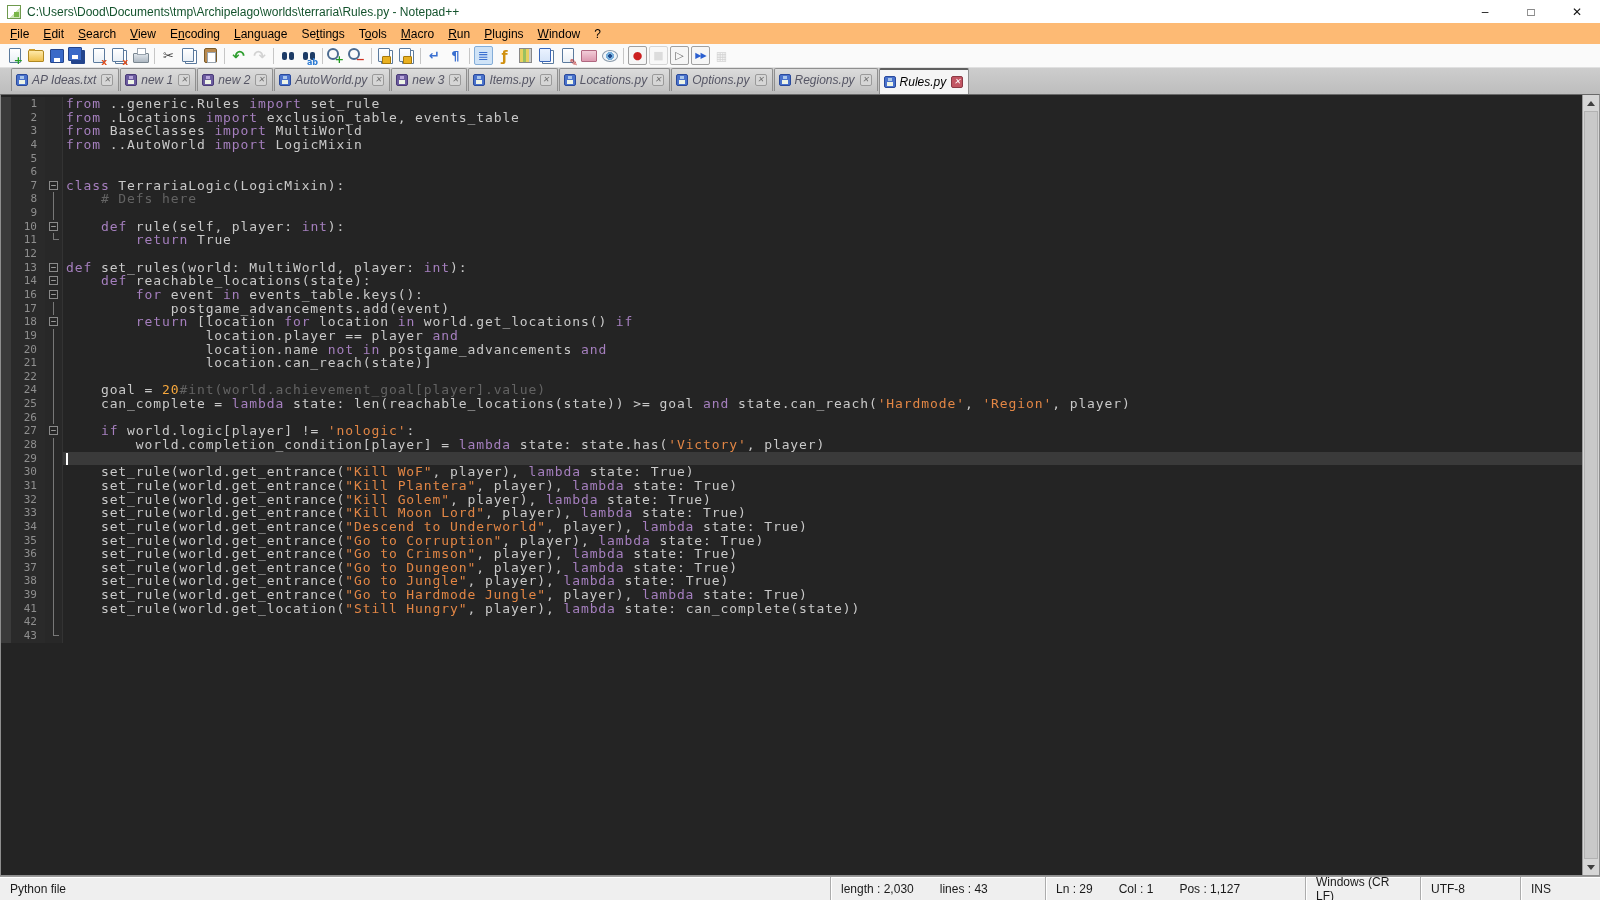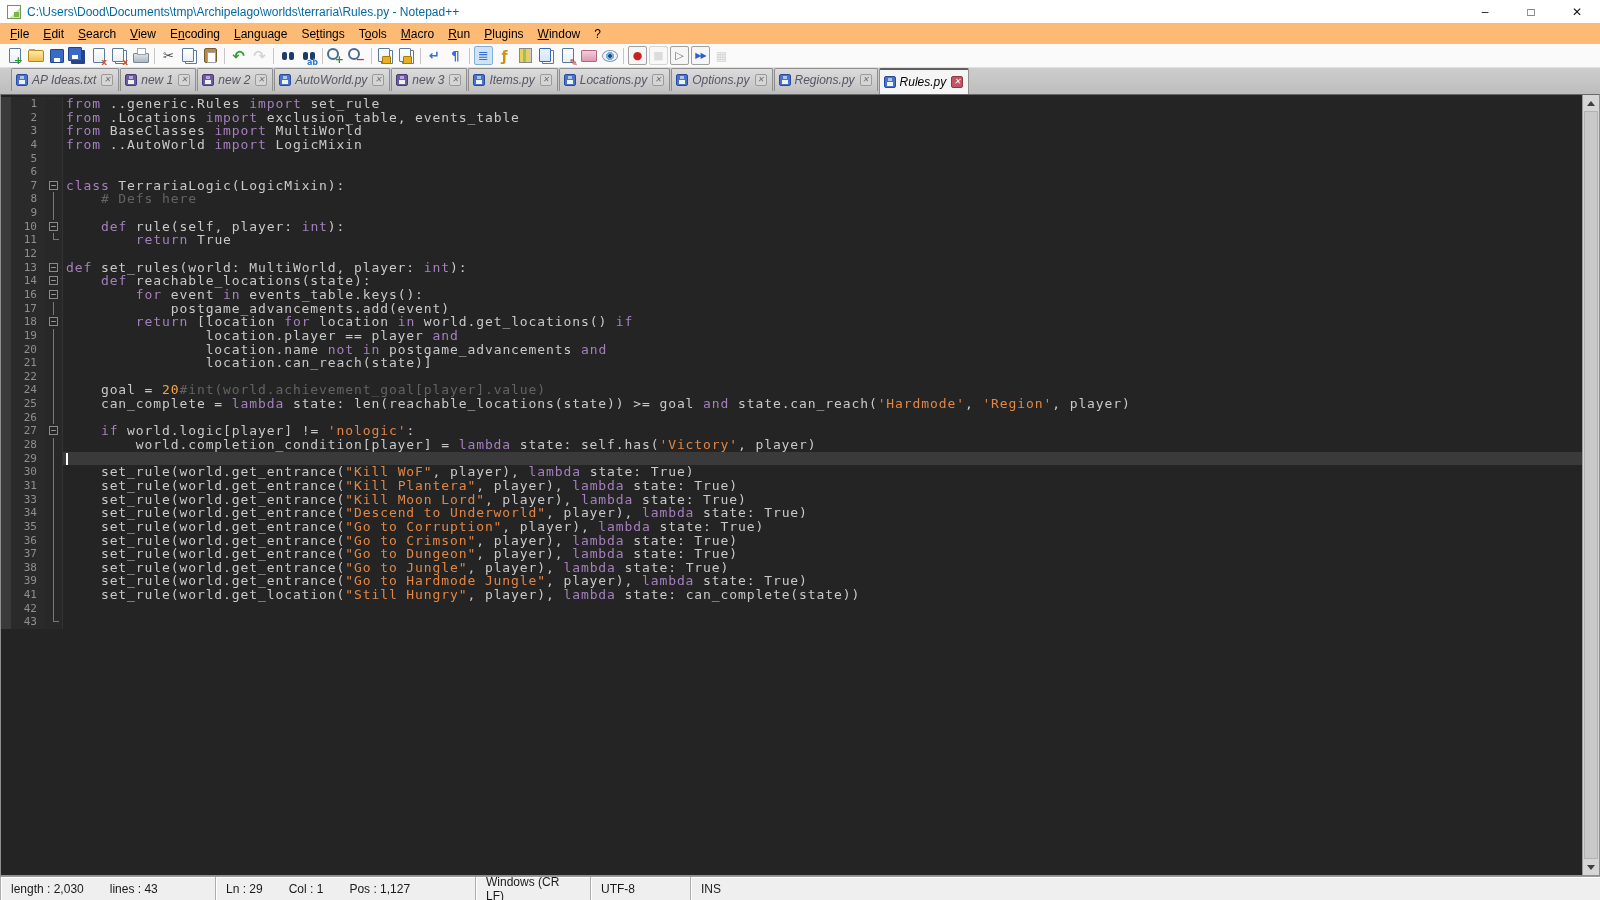--- a/index.html
+++ b/index.html
@@ -6,21 +6,21 @@
   html,body { width:1600px; height:900px; overflow:hidden; background:#d4d4d4;
               font-family:"Liberation Sans", sans-serif; }
   .app { width:1600px; height:900px; display:flex; flex-direction:column; background:#fff; }
 
   
   .titlebar { height:23px; background:#ffffff; display:flex; align-items:center; flex:none; }
   .appicon { width:14px; height:14px; margin:0 6px 0 7px; position:relative;
              background:linear-gradient(135deg,#ffffff 55%,#cfe6b8 55%); border:1px solid #6f9a4e; }
   .appicon::after { content:""; position:absolute; right:1px; bottom:1px; width:5px; height:5px;
              background:#7ab648; }
-  .title-text { font-size:12px; color:#0369a1; }
+  .title-text { font-size:12px; color:#14532d; }
   .win-controls { margin-left:auto; display:flex; height:100%; }
   .win-btn { width:46px; height:100%; display:flex; align-items:center; justify-content:center;
              font-size:12px; color:#111; }
 
   
   .menubar { height:21px; background:#fdba74; display:flex; align-items:center; padding-left:3px;
              font-size:12px; color:#000; flex:none; }
   .menu-item { padding:2px 7px; }
   .menu-item u { text-decoration:underline; }
 
@@ -302,24 +302,25 @@
         <div class="eline"><span class="gstrip"></span><span class="ln">17</span><span class="gfold"><span class="mk-l"></span></span><span class="codetext"><span class="tok-d">            postgame_advancements.add(event)</span></span></div>
         <div class="eline"><span class="gstrip"></span><span class="ln">18</span><span class="gfold"><span class="mk-b">−</span></span><span class="codetext"><span class="tok-d">        </span><span class="tok-k">return</span><span class="tok-d"> [location </span><span class="tok-k">for</span><span class="tok-d"> location </span><span class="tok-k">in</span><span class="tok-d"> world.get_locations() </span><span class="tok-k">if</span></span></div>
         <div class="eline"><span class="gstrip"></span><span class="ln">19</span><span class="gfold"><span class="mk-l"></span></span><span class="codetext"><span class="tok-d">                location.player == player </span><span class="tok-k">and</span></span></div>
         <div class="eline"><span class="gstrip"></span><span class="ln">20</span><span class="gfold"><span class="mk-l"></span></span><span class="codetext"><span class="tok-d">                location.name </span><span class="tok-k">not</span><span class="tok-d"> </span><span class="tok-k">in</span><span class="tok-d"> postgame_advancements </span><span class="tok-k">and</span></span></div>
         <div class="eline"><span class="gstrip"></span><span class="ln">21</span><span class="gfold"><span class="mk-l"></span></span><span class="codetext"><span class="tok-d">                location.can_reach(state)]</span></span></div>
         <div class="eline"><span class="gstrip"></span><span class="ln">22</span><span class="gfold"><span class="mk-l"></span></span><span class="codetext"></span></div>
         <div class="eline"><span class="gstrip"></span><span class="ln">24</span><span class="gfold"><span class="mk-l"></span></span><span class="codetext"><span class="tok-d">    goal = </span><span class="tok-n">20</span><span class="tok-c">#int(world.achievement_goal[player].value)</span></span></div>
         <div class="eline"><span class="gstrip"></span><span class="ln">25</span><span class="gfold"><span class="mk-l"></span></span><span class="codetext"><span class="tok-d">    can_complete = </span><span class="tok-k">lambda</span><span class="tok-d"> state: len(reachable_locations(state)) &gt;= goal </span><span class="tok-k">and</span><span class="tok-d"> state.can_reach(</span><span class="tok-s">'Hardmode'</span><span class="tok-d">, </span><span class="tok-s">'Region'</span><span class="tok-d">, player)</span></span></div>
         <div class="eline"><span class="gstrip"></span><span class="ln">26</span><span class="gfold"><span class="mk-l"></span></span><span class="codetext"></span></div>
         <div class="eline"><span class="gstrip"></span><span class="ln">27</span><span class="gfold"><span class="mk-b">−</span></span><span class="codetext"><span class="tok-d">    </span><span class="tok-k">if</span><span class="tok-d"> world.logic[player] != </span><span class="tok-s">'nologic'</span><span class="tok-d">:</span></span></div>
-        <div class="eline"><span class="gstrip"></span><span class="ln">28</span><span class="gfold"><span class="mk-l"></span></span><span class="codetext"><span class="tok-d">        world.completion_condition[player] = </span><span class="tok-k">lambda</span><span class="tok-d"> state: self.has(</span><span class="tok-s">'Victory'</span><span class="tok-d">, player)</span></span></div>
+        <div class="eline"><span class="gstrip"></span><span class="ln">28</span><span class="gfold"><span class="mk-l"></span></span><span class="codetext"><span class="tok-d">        world.completion_condition[player] = </span><span class="tok-k">lambda</span><span class="tok-d"> state: state.has(</span><span class="tok-s">'Victory'</span><span class="tok-d">, player)</span></span></div>
         <div class="eline cur"><span class="gstrip"></span><span class="ln">29</span><span class="gfold"><span class="mk-l"></span></span><span class="codetext"><span class="caret"></span></span></div>
         <div class="eline"><span class="gstrip"></span><span class="ln">30</span><span class="gfold"><span class="mk-l"></span></span><span class="codetext"><span class="tok-d">    set_rule(world.get_entrance(</span><span class="tok-s">"Kill WoF"</span><span class="tok-d">, player), </span><span class="tok-k">lambda</span><span class="tok-d"> state: True)</span></span></div>
         <div class="eline"><span class="gstrip"></span><span class="ln">31</span><span class="gfold"><span class="mk-l"></span></span><span class="codetext"><span class="tok-d">    set_rule(world.get_entrance(</span><span class="tok-s">"Kill Plantera"</span><span class="tok-d">, player), </span><span class="tok-k">lambda</span><span class="tok-d"> state: True)</span></span></div>
+        <div class="eline"><span class="gstrip"></span><span class="ln">32</span><span class="gfold"><span class="mk-l"></span></span><span class="codetext"><span class="tok-d">    set_rule(world.get_entrance(</span><span class="tok-s">"Kill Golem"</span><span class="tok-d">, player), </span><span class="tok-k">lambda</span><span class="tok-d"> state: True)</span></span></div>
         <div class="eline"><span class="gstrip"></span><span class="ln">33</span><span class="gfold"><span class="mk-l"></span></span><span class="codetext"><span class="tok-d">    set_rule(world.get_entrance(</span><span class="tok-s">"Kill Moon Lord"</span><span class="tok-d">, player), </span><span class="tok-k">lambda</span><span class="tok-d"> state: True)</span></span></div>
         <div class="eline"><span class="gstrip"></span><span class="ln">34</span><span class="gfold"><span class="mk-l"></span></span><span class="codetext"><span class="tok-d">    set_rule(world.get_entrance(</span><span class="tok-s">"Descend to Underworld"</span><span class="tok-d">, player), </span><span class="tok-k">lambda</span><span class="tok-d"> state: True)</span></span></div>
         <div class="eline"><span class="gstrip"></span><span class="ln">35</span><span class="gfold"><span class="mk-l"></span></span><span class="codetext"><span class="tok-d">    set_rule(world.get_entrance(</span><span class="tok-s">"Go to Corruption"</span><span class="tok-d">, player), </span><span class="tok-k">lambda</span><span class="tok-d"> state: True)</span></span></div>
         <div class="eline"><span class="gstrip"></span><span class="ln">36</span><span class="gfold"><span class="mk-l"></span></span><span class="codetext"><span class="tok-d">    set_rule(world.get_entrance(</span><span class="tok-s">"Go to Crimson"</span><span class="tok-d">, player), </span><span class="tok-k">lambda</span><span class="tok-d"> state: True)</span></span></div>
         <div class="eline"><span class="gstrip"></span><span class="ln">37</span><span class="gfold"><span class="mk-l"></span></span><span class="codetext"><span class="tok-d">    set_rule(world.get_entrance(</span><span class="tok-s">"Go to Dungeon"</span><span class="tok-d">, player), </span><span class="tok-k">lambda</span><span class="tok-d"> state: True)</span></span></div>
         <div class="eline"><span class="gstrip"></span><span class="ln">38</span><span class="gfold"><span class="mk-l"></span></span><span class="codetext"><span class="tok-d">    set_rule(world.get_entrance(</span><span class="tok-s">"Go to Jungle"</span><span class="tok-d">, player), </span><span class="tok-k">lambda</span><span class="tok-d"> state: True)</span></span></div>
         <div class="eline"><span class="gstrip"></span><span class="ln">39</span><span class="gfold"><span class="mk-l"></span></span><span class="codetext"><span class="tok-d">    set_rule(world.get_entrance(</span><span class="tok-s">"Go to Hardmode Jungle"</span><span class="tok-d">, player), </span><span class="tok-k">lambda</span><span class="tok-d"> state: True)</span></span></div>
         <div class="eline"><span class="gstrip"></span><span class="ln">41</span><span class="gfold"><span class="mk-l"></span></span><span class="codetext"><span class="tok-d">    set_rule(world.get_location(</span><span class="tok-s">"Still Hungry"</span><span class="tok-d">, player), </span><span class="tok-k">lambda</span><span class="tok-d"> state: can_complete(state))</span></span></div>
         <div class="eline"><span class="gstrip"></span><span class="ln">42</span><span class="gfold"><span class="mk-l"></span></span><span class="codetext"></span></div>
         <div class="eline"><span class="gstrip"></span><span class="ln">43</span><span class="gfold"><span class="mk-e"></span></span><span class="codetext"></span></div>
@@ -329,20 +330,23 @@
           <span class="tri-up"></span>
         </div>
       <div class="sb-thumb"></div>
       <div class="sb-arrow down">
           <span class="tri-down"></span>
         </div>
     </div>
   </div>
 
   <div class="statusbar">
+    <div class="st-sec st-doc">
+      <span>Python file</span>
+    </div>
     <div class="st-sec st-len">
       <span>length : 2,030</span>
         <span class="st-gap"></span>
         <span>lines : 43</span>
     </div>
     <div class="st-sec st-pos">
       <span>Ln : 29</span>
         <span class="st-gap"></span>
         <span>Col : 1</span>
         <span class="st-gap"></span>

